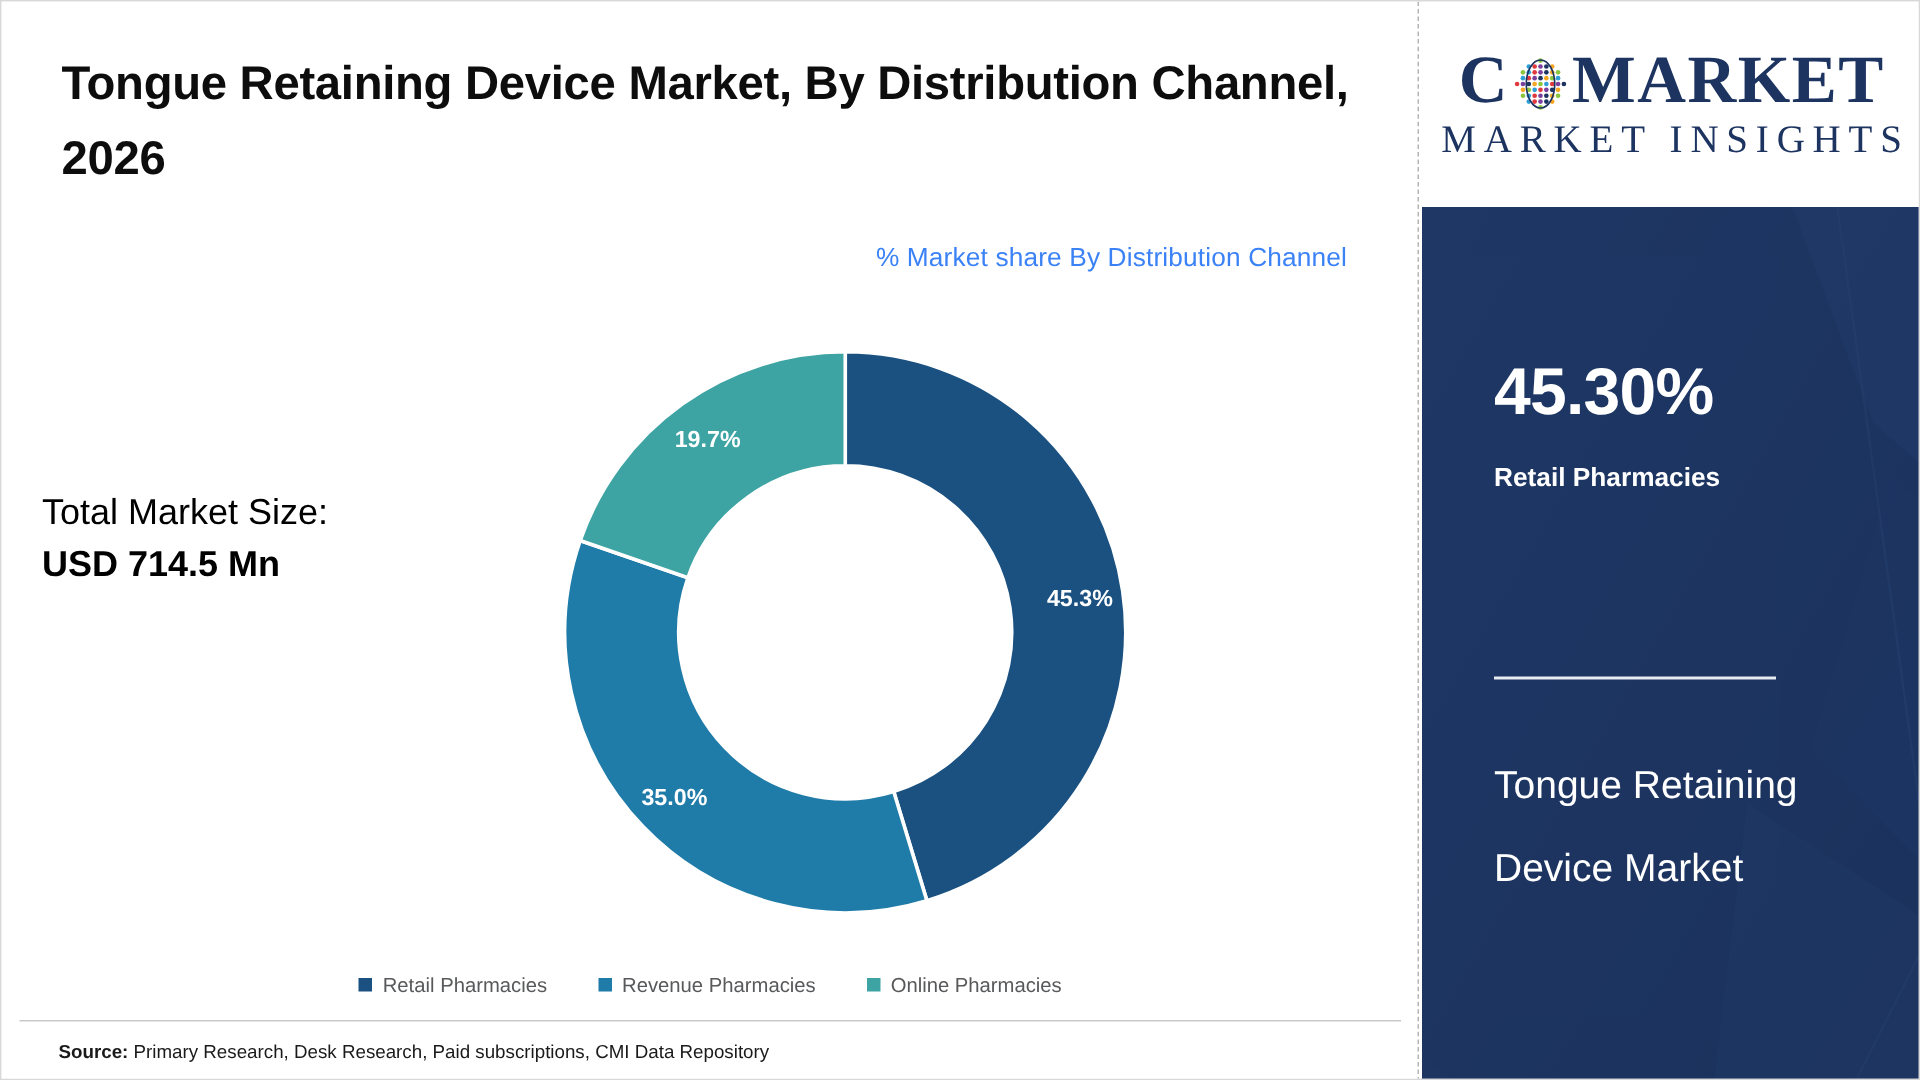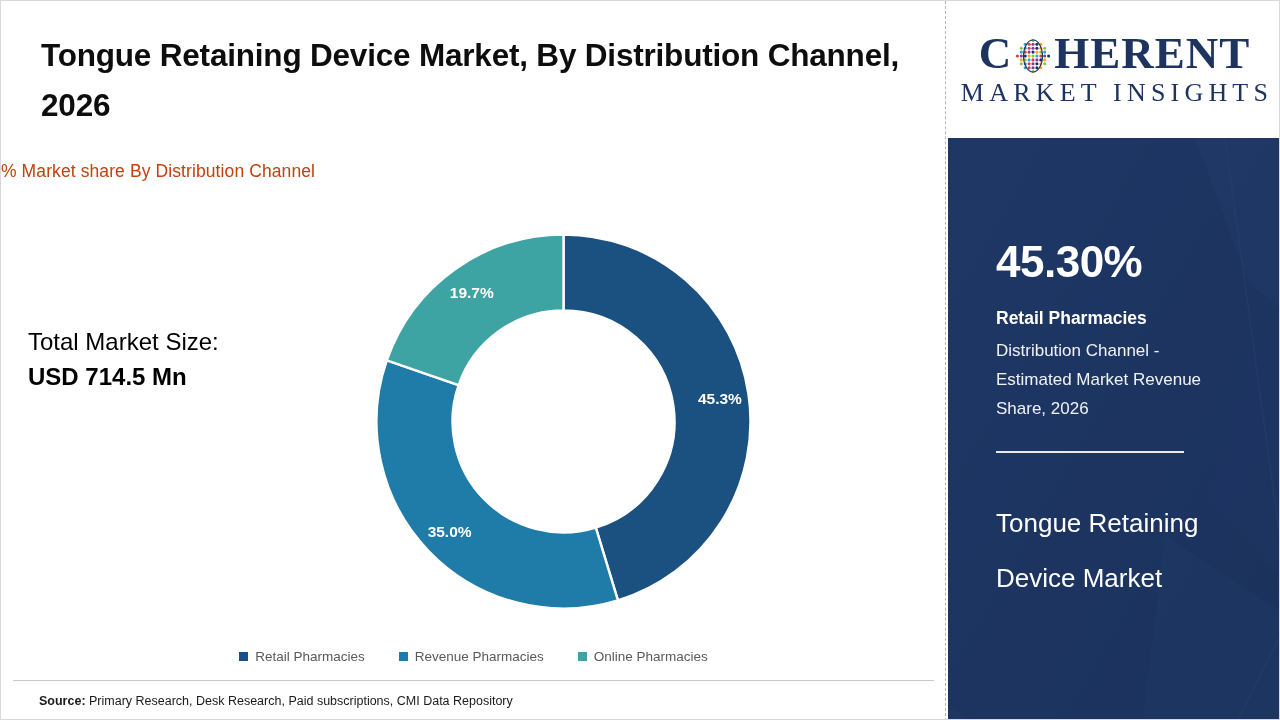--- a/index.html
+++ b/index.html
@@ -45,23 +45,23 @@
     line-height: 1.58;
     color: #0d0d0d;
     letter-spacing: -0.2px;
   }
 
   .subtitle {
     position: absolute;
     left: 0;
     top: 160px;
     width: 897px;
-    text-align: left;
+    text-align: right;
     font-size: 17.5px;
-    color: #c2410c;
+    color: #3b82f6;
     letter-spacing: 0.1px;
   }
 
   .total-block {
     position: absolute;
     left: 27px;
     top: 324px;
     width: 300px;
     color: #000000;
   }
@@ -382,21 +382,21 @@
                 <circle cx="12.2" cy="31.7" r="1.55" fill="#2e9fd6"></circle>
                 <circle cx="16.1" cy="31.7" r="1.55" fill="#e03a3e"></circle>
                 <circle cx="20" cy="31.7" r="1.55" fill="#7b3f9d"></circle>
                 <circle cx="23.9" cy="31.7" r="1.55" fill="#1d3461"></circle>
                 <circle cx="27.8" cy="31.7" r="1.55" fill="#f5a623"></circle>
                 <circle cx="20" cy="35.6" r="1.55" fill="#8cc63f"></circle>
                 <ellipse cx="20" cy="20" rx="9.5" ry="16" fill="none" stroke="#1d3461" stroke-width="1.1"></ellipse>
               </g>
           </svg>
         </span>
-        <span>HERENT</span>
+        <span>MARKET</span>
       </div>
       <div class="logo-sub">MARKET INSIGHTS</div>
     </div>
 
     <div class="panel">
       <svg class="panel-bg" viewBox="0 0 333 583" preserveAspectRatio="none" xmlns="http://www.w3.org/2000/svg">
         <defs>
           <linearGradient id="pg" x1="0" y1="0" x2="1" y2="1">
             <stop offset="0%" stop-color="#24406f"></stop>
             <stop offset="100%" stop-color="#162a50"></stop>
@@ -407,19 +407,18 @@
         <path d="M260,150 L333,210 L333,420 L215,300 Z" fill="#20396a" opacity="0.6"></path>
         <path d="M180,330 L333,430 L333,583 L150,583 Z" fill="#27456f" opacity="0.45"></path>
         <path d="M0,470 L120,560 L60,583 L0,583 Z" fill="#24406f" opacity="0.5"></path>
         <line x1="230" y1="0" x2="310" y2="583" stroke="#3c5c8c" stroke-width="1.2" opacity="0.5"></line>
         <line x1="333" y1="300" x2="190" y2="583" stroke="#3c5c8c" stroke-width="1.2" opacity="0.45"></line>
       </svg>
 
       <div class="panel-inner">
         <div class="stat-value">45.30%</div>
         <div class="stat-name">Retail Pharmacies</div>
-        <div class="stat-desc">Distribution Channel - Estimated Market Revenue Share, 2026</div>
         <div class="panel-rule"></div>
         <div class="panel-market">Tongue Retaining Device Market</div>
       </div>
     </div>
   </div>
 </div>
 
 </body></html>

